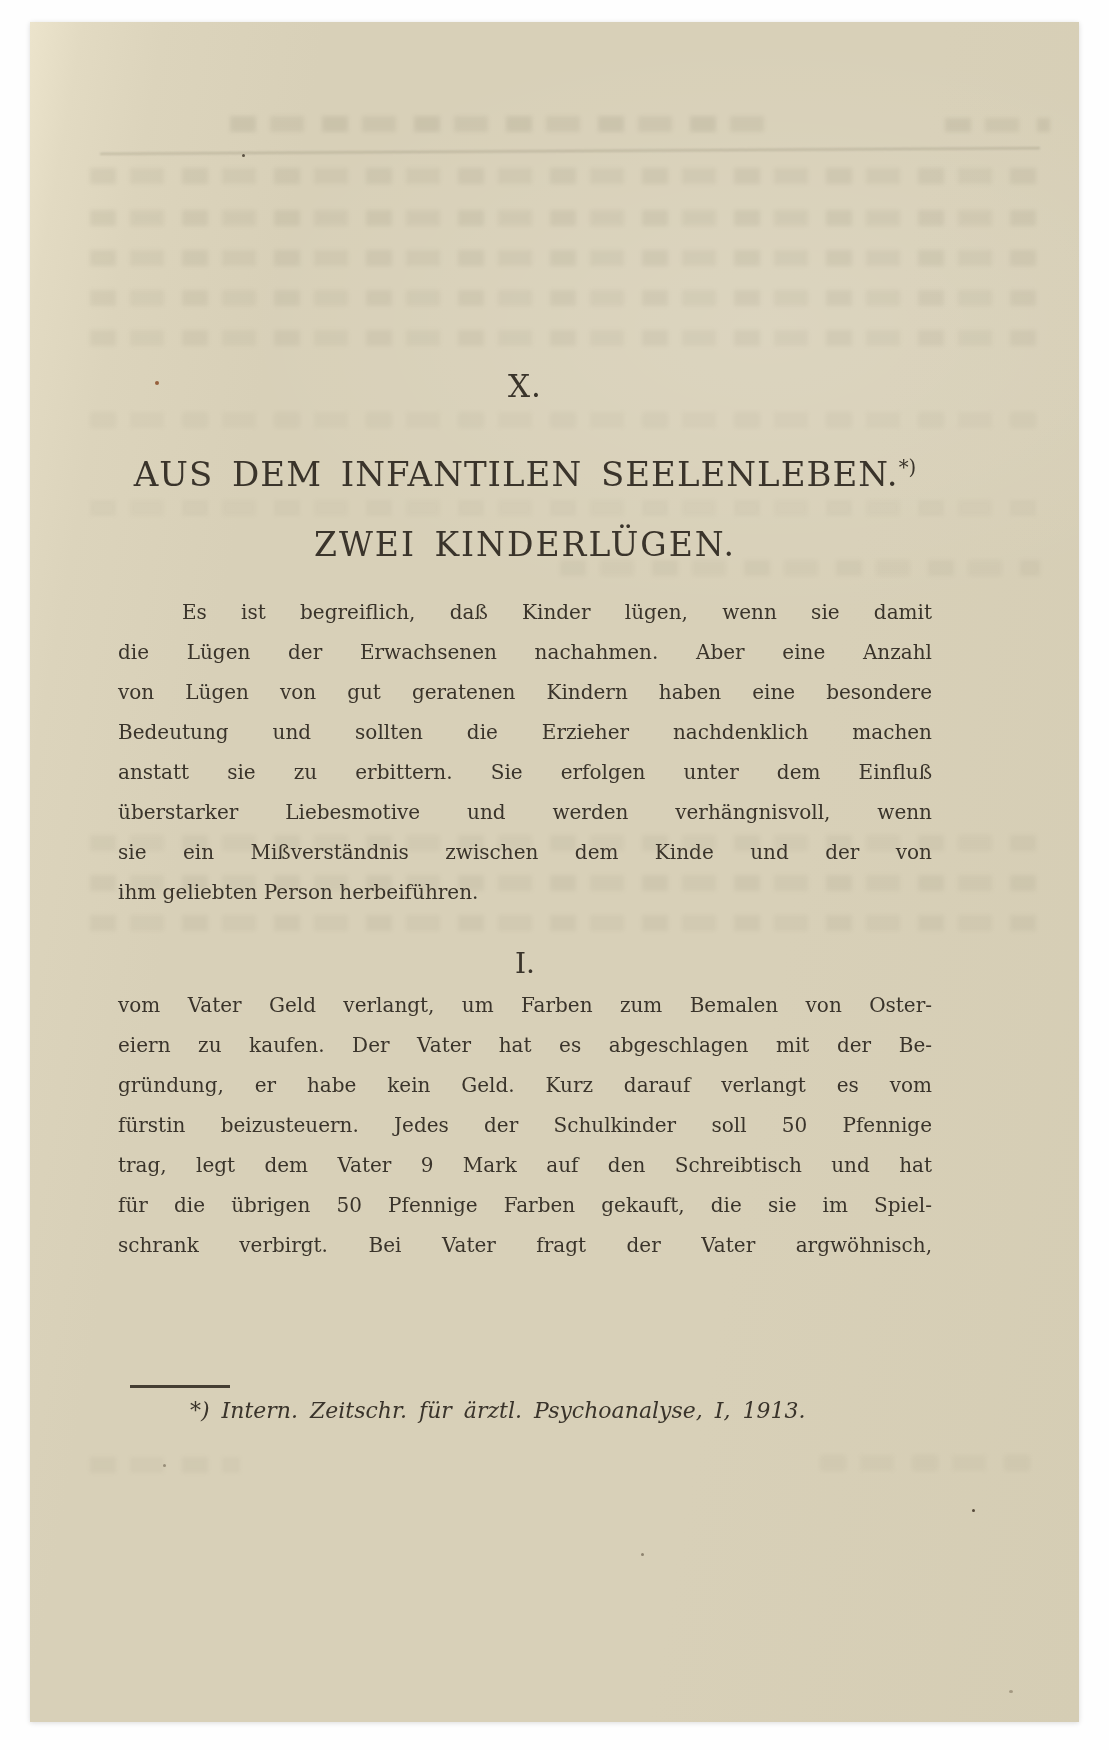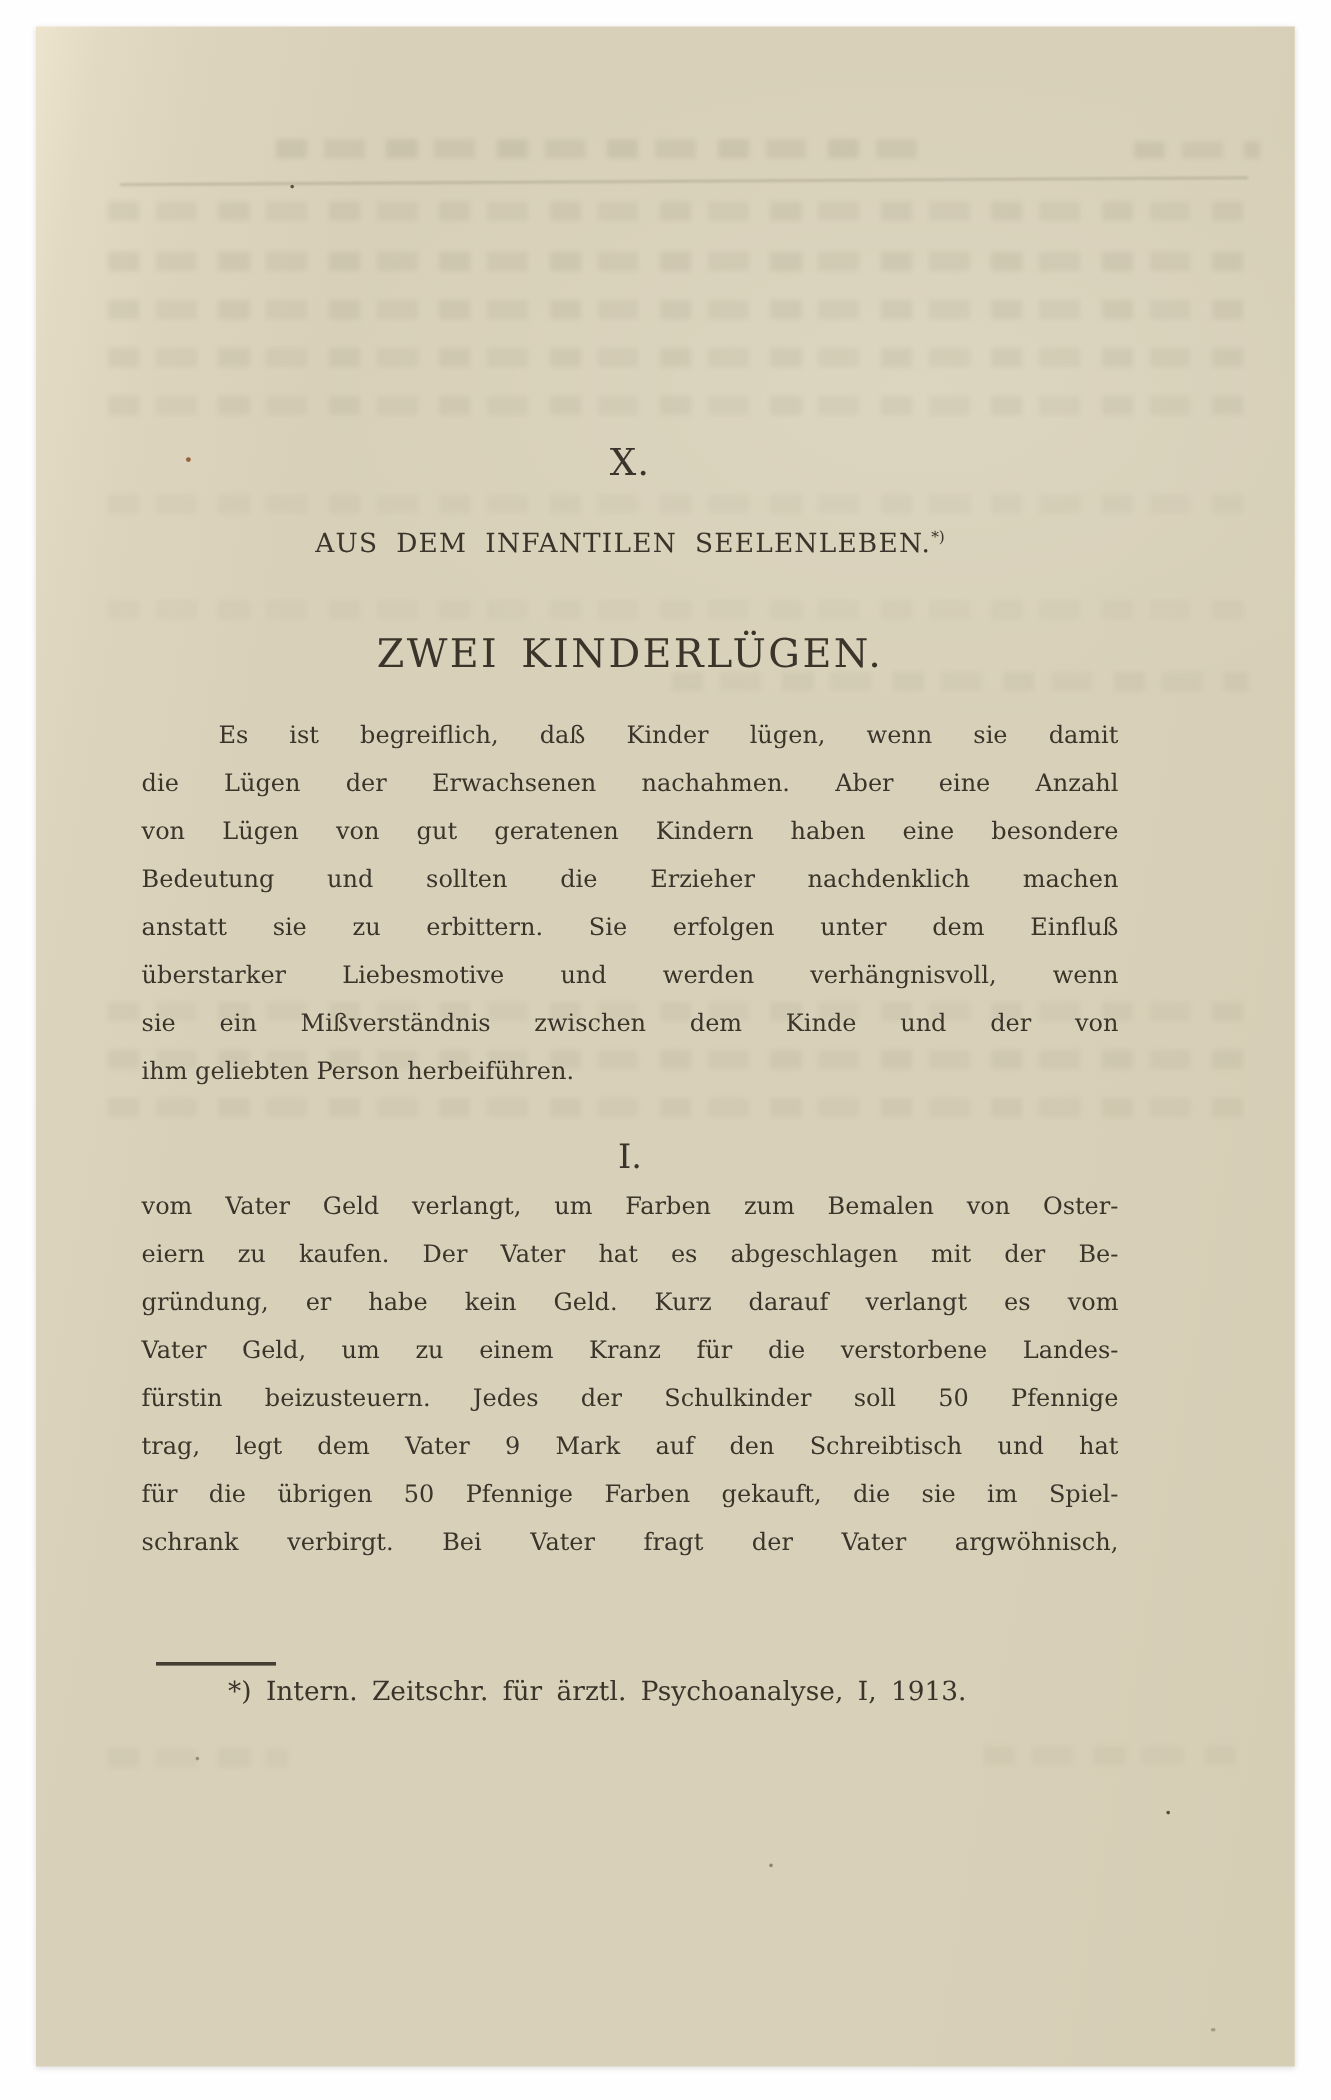--- a/index.html
+++ b/index.html
@@ -13,35 +13,35 @@
     position:absolute;left:30px;top:22px;width:1049px;height:1700px;
     background:
       radial-gradient(ellipse 900px 500px at 70% 18%, rgba(255,255,255,0.10), rgba(255,255,255,0) 60%),
       linear-gradient(100deg,#ece4cc 0%,#e2dac2 4%,#dcd4bc 10%,#d8d0b8 22%,#d8d0b8 68%,#d5cdb4 100%);
     box-shadow:0 1px 5px rgba(0,0,0,.14);
     overflow:hidden;
   }
   .textcol{position:absolute;left:88px;width:814px;color:#3a342b;z-index:3;}
   .heading{text-align:center;}
   #chapter{top:344px;font-size:31px;letter-spacing:1px;line-height:40px;}
-  #title{top:407px;font-size:22px;letter-spacing:1px;word-spacing:7px;line-height:40px;white-space:nowrap;}
+  #title{top:426px;font-size:34px;letter-spacing:1px;word-spacing:7px;line-height:40px;white-space:nowrap;}
   #title sup{font-size:0.58em;vertical-align:super;letter-spacing:0;}
   #subtitle{top:503px;font-size:33px;letter-spacing:2px;word-spacing:6px;line-height:40px;}
   #section-i{top:922px;font-size:28px;line-height:40px;}
   .para{position:absolute;}
   #p1{top:570px;}
   #p2{top:963px;}
   .line{
     height:40px;line-height:40px;font-size:20px;
     text-align:justify;text-align-last:justify;
   }
   .line.flush{text-align-last:left;}
   .line.indent{padding-left:64px;}
   #footnote-rule{position:absolute;left:100px;top:1363px;width:100px;height:3px;background:#453e33;z-index:3;}
-  #footnote{position:absolute;left:160px;top:1372px;font-size:22px;line-height:34px;word-spacing:5px;color:#3a342b;z-index:3;}
+  #footnote{position:absolute;left:160px;top:1372px;font-size:22px;line-height:34px;word-spacing:5px;color:#3a342b;z-index:3;font-style:italic;}
   
   .ghost{
     position:absolute;height:16px;z-index:1;
     filter:blur(2px);
     background:repeating-linear-gradient(90deg,
       rgba(128,123,99,.38) 0 26px, rgba(128,123,99,0) 26px 40px,
       rgba(128,123,99,.30) 40px 74px, rgba(128,123,99,0) 74px 92px);
   }
   .scanline{
     position:absolute;left:70px;top:128px;width:940px;height:2px;z-index:1;
@@ -89,21 +89,20 @@
     <div class="line">sie ein Mißverständnis zwischen dem Kinde und der von</div>
     <div class="line flush">ihm geliebten Person herbeiführen.</div>
   </div>
 
   <div class="textcol heading" id="section-i">I.</div>
 
   <div class="textcol para" id="p2">
     <div class="line">vom Vater Geld verlangt, um Farben zum Bemalen von Oster-</div>
     <div class="line">eiern zu kaufen. Der Vater hat es abgeschlagen mit der Be-</div>
     <div class="line">gründung, er habe kein Geld. Kurz darauf verlangt es vom</div>
-    <div class="line">Vater Geld, um zu einem Kranz für die verstorbene Landes-</div>
     <div class="line">fürstin beizusteuern. Jedes der Schulkinder soll 50 Pfennige</div>
     <div class="line">trag, legt dem Vater 9 Mark auf den Schreibtisch und hat</div>
     <div class="line">für die übrigen 50 Pfennige Farben gekauft, die sie im Spiel-</div>
     <div class="line">schrank verbirgt. Bei Vater fragt der Vater argwöhnisch,</div>
   </div>
 
   <div id="footnote-rule"></div>
   <div id="footnote">*) Intern. Zeitschr. für ärztl. Psychoanalyse, I, 1913.</div>
 
   <div class="speck" style="left:212px;top:132px;width:3px;height:3px;background:#5a5142"></div>

